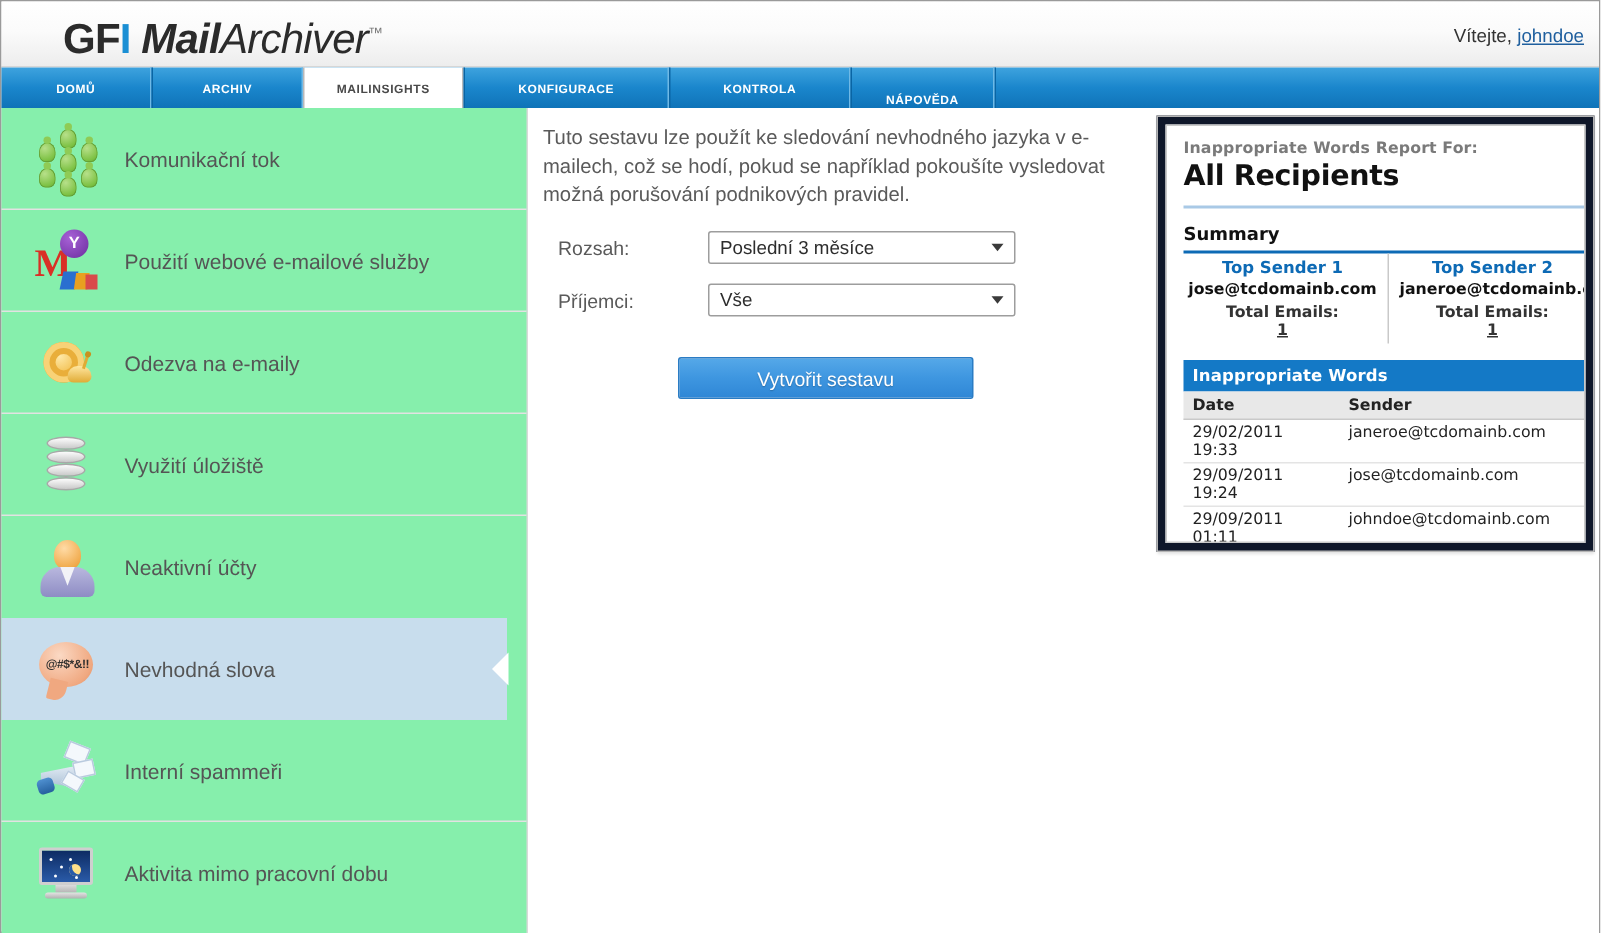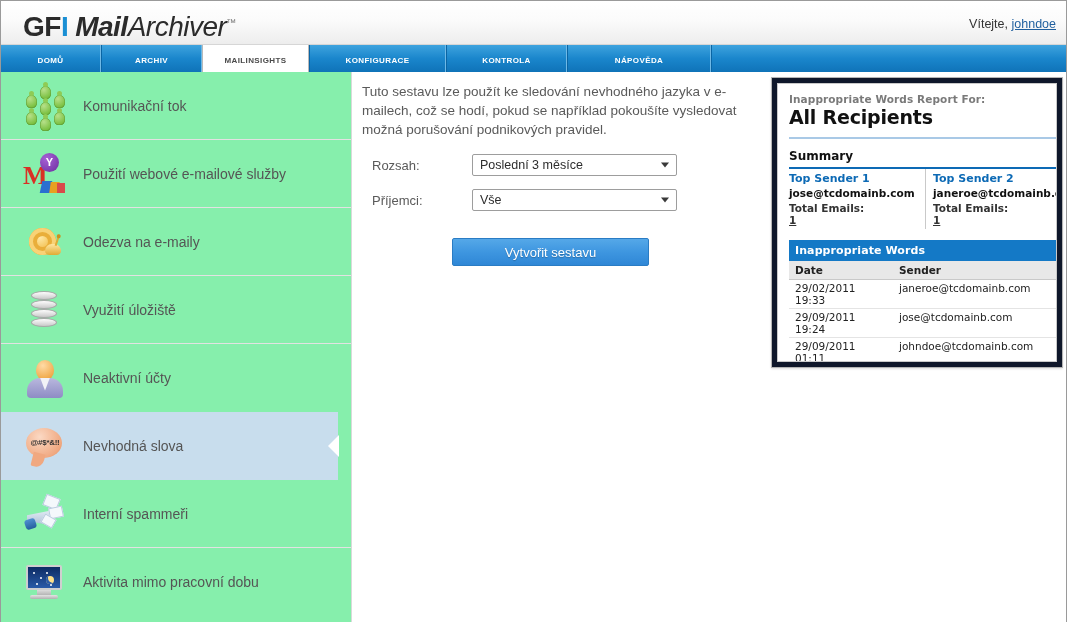--- a/index.html
+++ b/index.html
@@ -17,21 +17,21 @@
   .header{
     position:relative;height:44px;box-sizing:border-box;
     background:linear-gradient(to bottom,#ffffff 0%,#fbfbfb 45%,#ededed 100%);
     border-bottom:1px solid #d6d6d6;
   }
   .logo{
     position:absolute;left:22px;top:7px;
     font-size:28px;line-height:30px;letter-spacing:-.5px;
     color:#2b2b2b;white-space:nowrap;
   }
-  .logo .gf{font-weight:bold;font-style:normal;}
+  .logo .gf{font-weight:bold;font-style:normal;margin-left:19px;}
   .logo .i{font-weight:bold;color:#1a8fd4;}
   .logo .mail{font-weight:bold;font-style:italic;margin-left:7px;}
   .logo .archiver{font-weight:normal;font-style:italic;}
   .logo .tm{font-size:10px;vertical-align:super;color:#777;}
   .welcome{
     position:absolute;right:10px;top:16px;font-size:12.5px;color:#333;
   }
   .welcome a{color:#1f5f9e;text-decoration:underline;}
 
   
@@ -48,21 +48,21 @@
     cursor:pointer;user-select:none;padding:0 6px;box-sizing:border-box;
   }
   .tab:first-child{border-left:none;}
   .tab.active{
     background:#ffffff;color:#4a4a4a;
     border-left:1px solid #b9b9b9;border-right:1px solid #b9b9b9;
     text-shadow:none;
   }
   .tab-filler{flex:1 1 auto;border-left:1px solid #0a65a4;}
   .tw-1{width:100px;}.tw-2{width:101px;}.tw-3{width:107px;}
-  .tw-4{width:137px;}.tw-5{width:175px;}.tw-6{width:121px;}.tw-7{width:144px;}
+  .tw-4{width:137px;}.tw-5{width:175px;}.tw-6{width:121px;}.tw-7{width:96px;align-items:flex-end;}
 
   
   .body-area{position:relative;height:550px;display:flex;}
 
   
   .sidebar{
     width:351px;flex:0 0 351px;box-sizing:border-box;
     border-right:1px solid #d9d9d9;background:#86efac;position:relative;
   }
   .side-item{
@@ -234,21 +234,21 @@
     background:#fff;border:1px solid #c9c9c9;overflow:hidden;
     font-family:"DejaVu Sans","Liberation Sans",sans-serif;
   }
   .pv-pad{padding:9px 0 0 11px;width:300px;}
   .pv-subtitle{font-size:10.5px;font-weight:bold;color:#7a7a7a;letter-spacing:.1px;}
   .pv-title{font-size:19px;font-weight:bold;color:#111;margin-top:1px;letter-spacing:-.2px;}
   .pv-rule{height:2px;background:#a9c9e6;margin:9px 11px 0 11px;width:272px;}
   .pv-summary{font-size:12px;font-weight:bold;color:#111;margin:10px 0 4px 11px;}
   .pv-sumbar{height:2px;background:#0d6ab5;margin-left:11px;width:272px;}
   .pv-cols{display:flex;margin-left:11px;width:272px;}
-  .pv-col{width:136px;box-sizing:border-box;padding:3px 4px 3px 0;}
+  .pv-col{width:136px;box-sizing:border-box;padding:3px 4px 3px 0;text-align:center;}
   .pv-col+.pv-col{border-left:1px solid #c9c9c9;padding-left:7px;}
   .pv-colhead{font-size:11px;font-weight:bold;color:#0d6ab5;}
   .pv-colmail{font-size:10.5px;font-weight:bold;color:#111;margin-top:2px;white-space:nowrap;}
   .pv-collab{font-size:10.5px;font-weight:bold;color:#333;margin-top:3px;}
   .pv-colval{font-size:10.5px;font-weight:bold;color:#333;text-decoration:underline;}
   .pv-tblwrap{margin:11px 0 0 11px;width:272px;}
   .pv-tbar{
     background:#1479c6;color:#fff;font-size:11px;font-weight:bold;
     padding:4px 6px;letter-spacing:.1px;
   }

